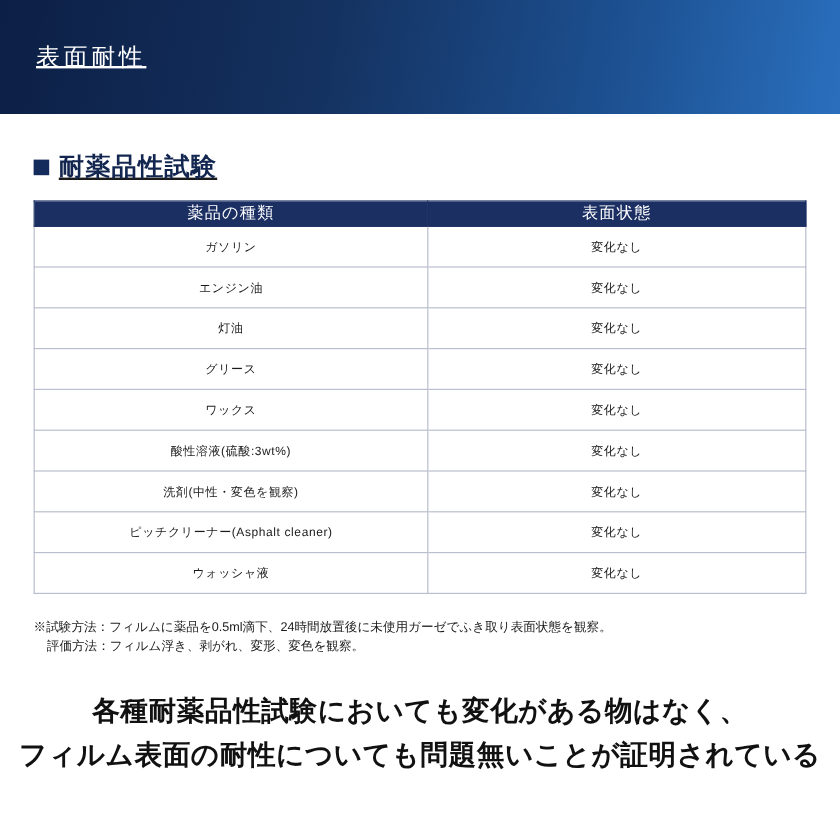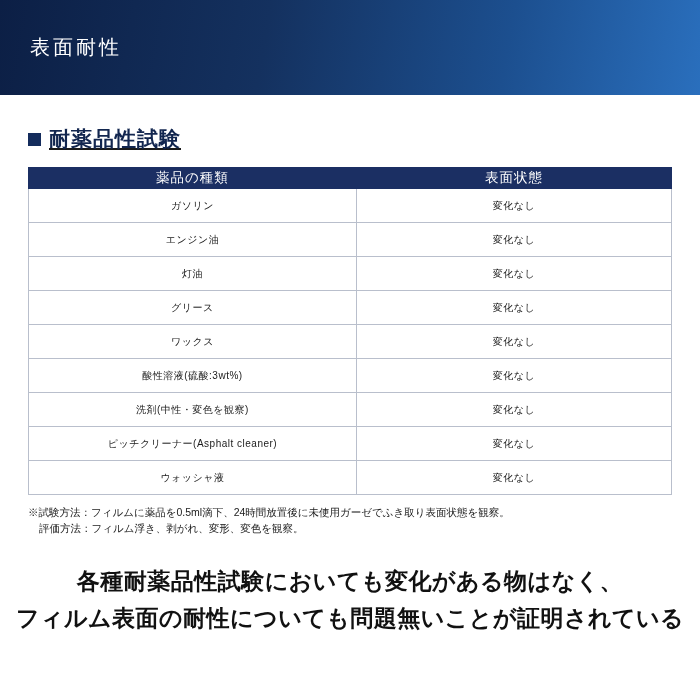--- a/index.html
+++ b/index.html
@@ -29,20 +29,21 @@
     background: linear-gradient(100deg, #0c1f45 0%, #14315f 38%, #1c4f8f 72%, #2a6fbd 100%);
     display: flex;
     align-items: center;
   }
   .header-title {
     color: #ffffff;
     font-size: 20px;
     letter-spacing: 3px;
     margin-left: 30px;
     font-weight: 500;
+    text-decoration: underline;
   }
   
   .section-head {
     display: flex;
     align-items: center;
     margin: 30px 0 14px 28px;
     text-decoration: underline;
   }
   .square-bullet {
     width: 13px;
@@ -81,21 +82,21 @@
     height: 34px;
     text-align: center;
     font-size: 10px;
     color: #1a1a1a;
     letter-spacing: 0.5px;
   }
   table.spec col.c1 { width: 51%; }
   table.spec col.c2 { width: 49%; }
   
   .notes {
-    margin: 9px 28px 0 28px;
+    margin: 20px 28px 0 28px;
     font-size: 10.5px;
     line-height: 1.55;
     color: #1a1a1a;
   }
   .notes .line2 {
     padding-left: 11px;
   }
   
   .conclusion {
     margin-top: 26px;

